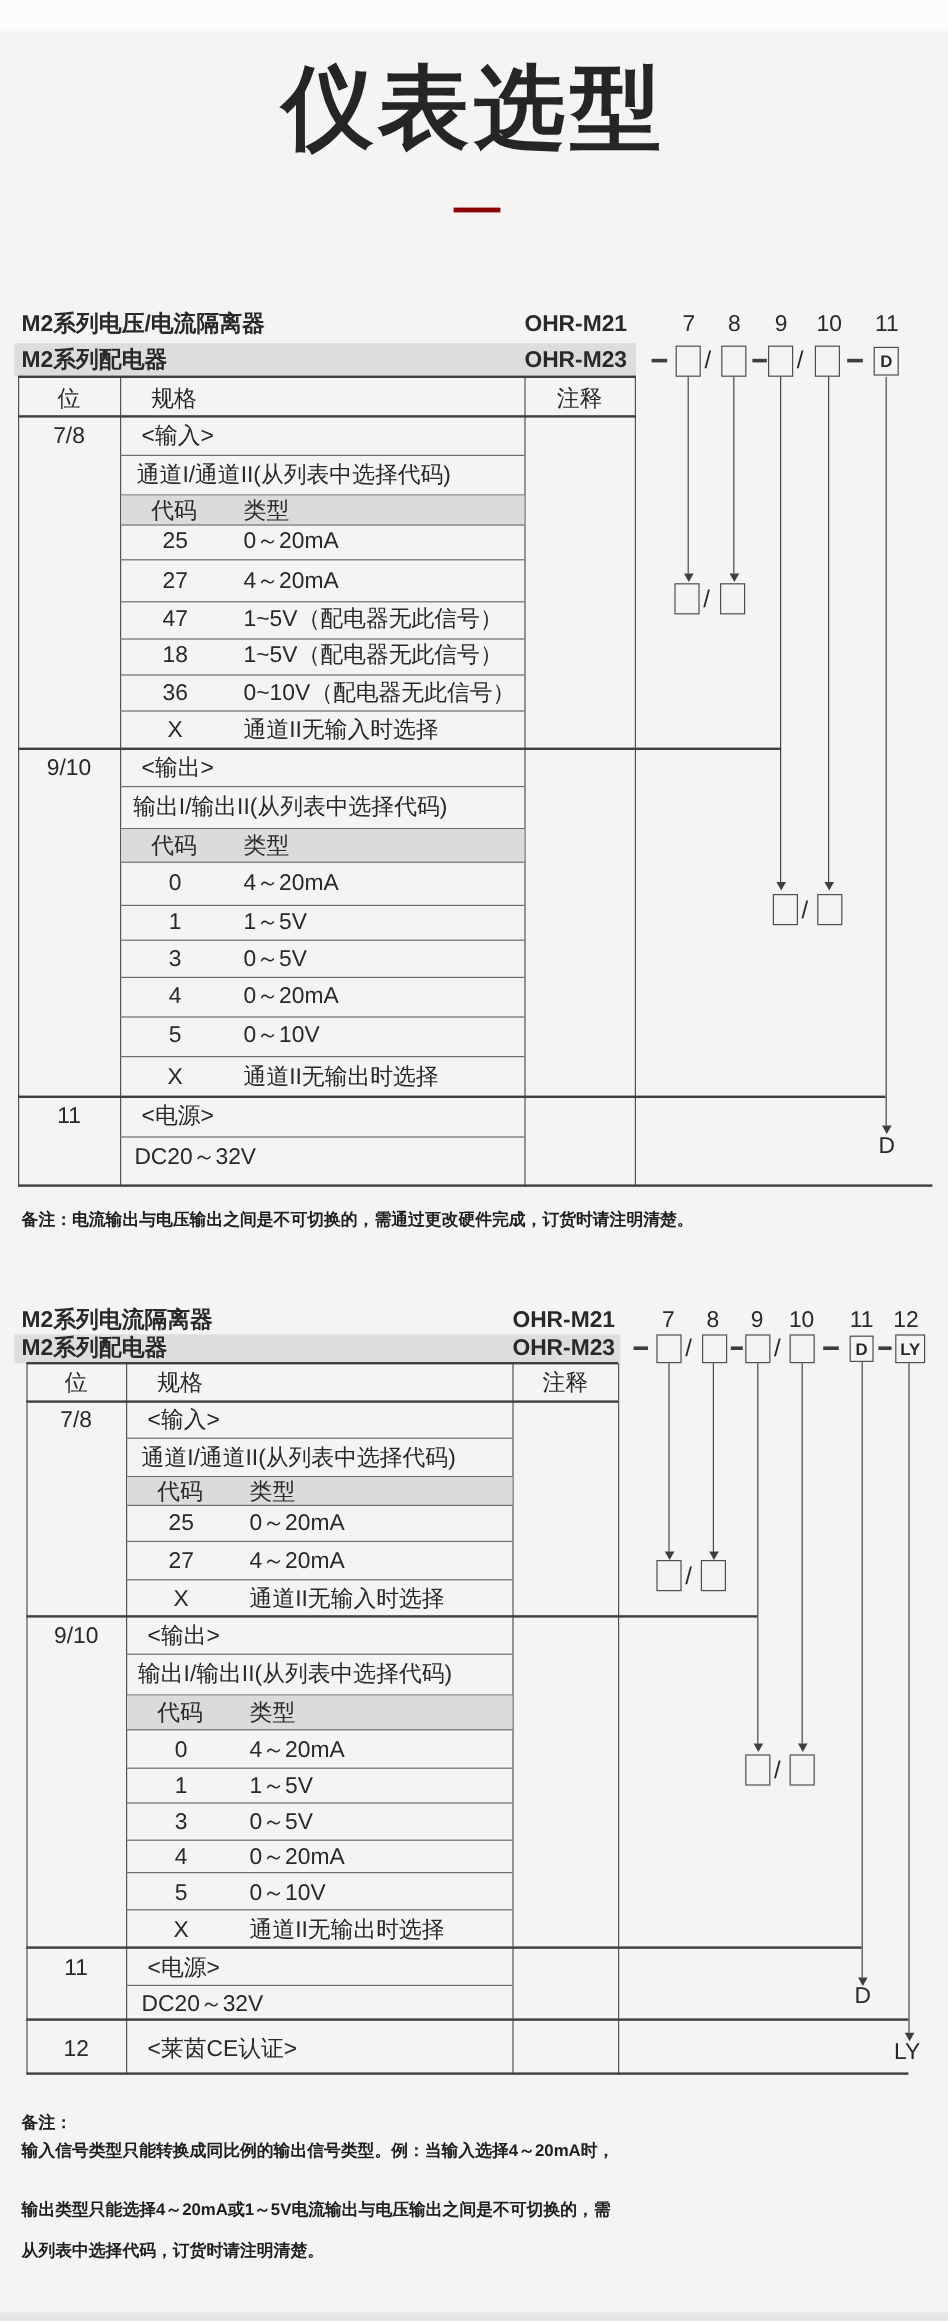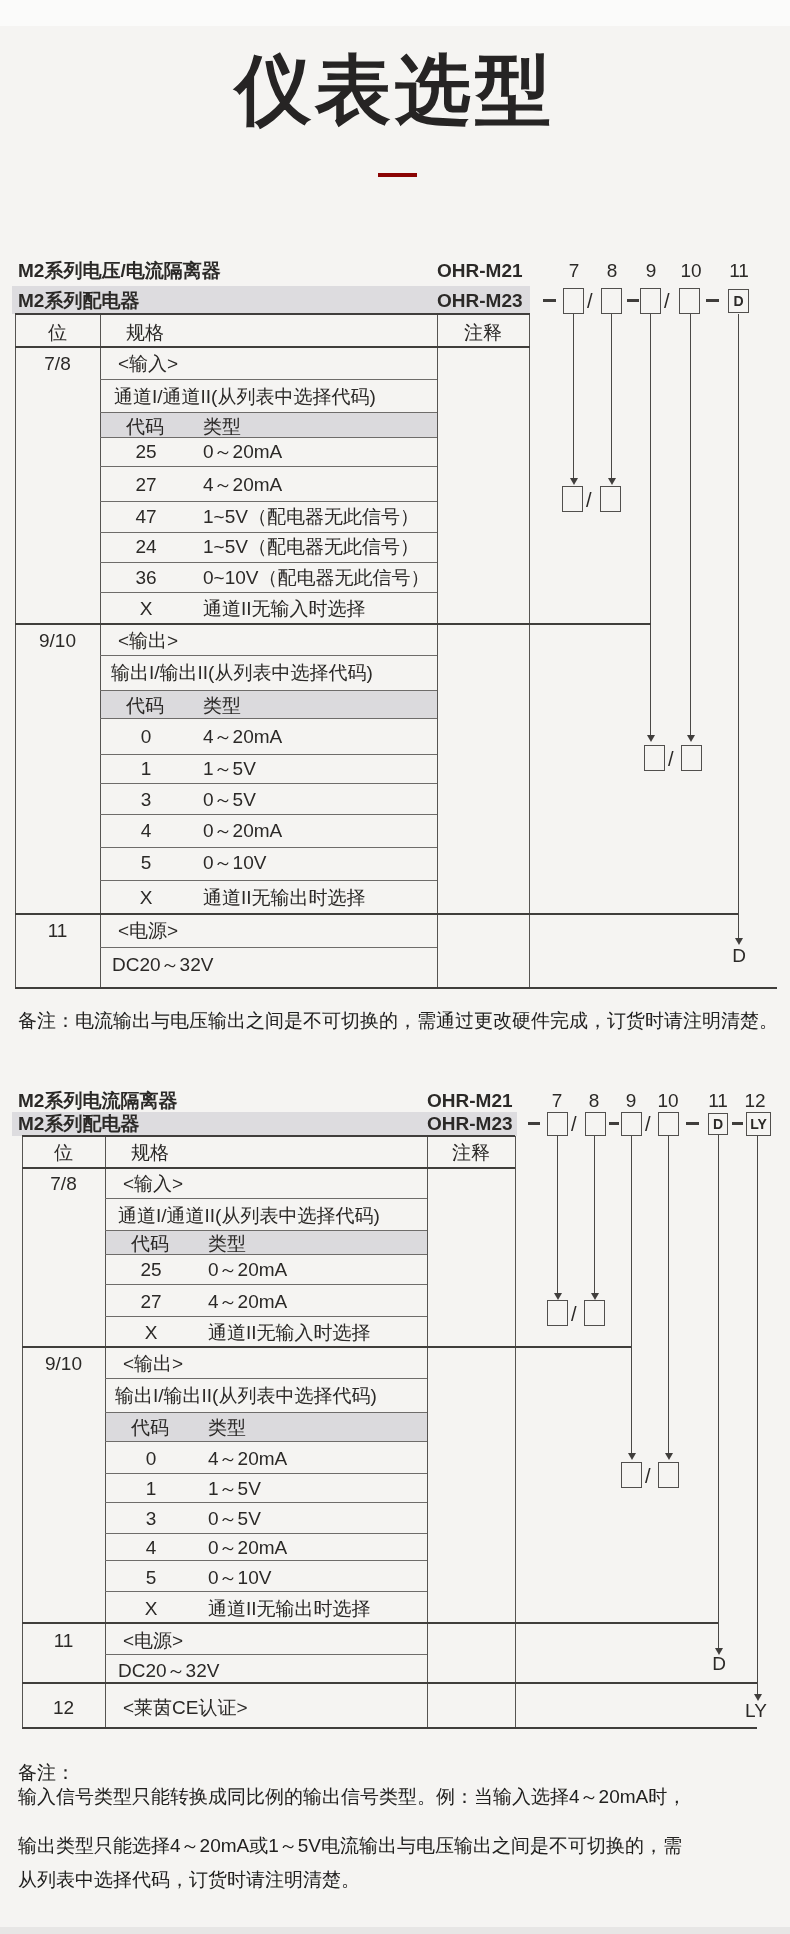--- a/index.html
+++ b/index.html
@@ -25,21 +25,21 @@
          border-top:7px solid #403e3c}
   .dash{position:absolute;height:3px;background:#403e3c}
   .slash{position:absolute;font-size:20px;color:#2b2927;line-height:26px}
   .band{position:absolute;background:#dddcdf}
   .band2{position:absolute;background:#dbdadd}
   .main-title{position:absolute;left:0;top:40px;width:790px;text-align:center;
               font-size:76px;font-weight:bold;letter-spacing:4px;color:#262424}
   .red-rule{position:absolute;left:378px;top:173px;width:39px;height:4px;background:#8b0404}
   .strip-top{position:absolute;left:0;top:0;width:790px;height:26px;background:#fbfbfa}
   .strip-bottom{position:absolute;left:0;top:1927px;width:790px;height:7px;background:#e7e6e5}
-  .note{position:absolute;font-size:19px;font-weight:normal;color:#21201f;white-space:nowrap}
+  .note{position:absolute;font-size:14px;font-weight:bold;color:#21201f;white-space:nowrap}
 </style>
 </head>
 <body>
 
 <div class="strip-top"></div>
 <div class="strip-bottom"></div>
 
 <div class="main-title">仪表选型</div>
 <div class="red-rule"></div>
 
@@ -124,21 +124,21 @@
 <div class="t" style="left:114px;top:385px">通道I/通道II(从列表中选择代码)</div>
 <div class="t" style="left:126px;top:415px">代码</div>
 <div class="t" style="left:203px;top:415px">类型</div>
 
 <div class="t c" style="left:125px;top:440px;width:42px">25</div>
 <div class="t" style="left:203px;top:440px">0～20mA</div>
 <div class="t c" style="left:125px;top:473px;width:42px">27</div>
 <div class="t" style="left:203px;top:473px">4～20mA</div>
 <div class="t c" style="left:125px;top:505px;width:42px">47</div>
 <div class="t" style="left:203px;top:505px">1~5V（配电器无此信号）</div>
-<div class="t c" style="left:125px;top:535px;width:42px">24</div>
+<div class="t c" style="left:125px;top:535px;width:42px">18</div>
 <div class="t" style="left:203px;top:535px">1~5V（配电器无此信号）</div>
 <div class="t c" style="left:125px;top:566px;width:42px">36</div>
 <div class="t" style="left:203px;top:566px">0~10V（配电器无此信号）</div>
 <div class="t c" style="left:125px;top:597px;width:42px">X</div>
 <div class="t" style="left:203px;top:597px">通道II无输入时选择</div>
 
 <div class="t c" style="left:15px;top:629px;width:85px">9/10</div>
 <div class="t" style="left:118px;top:629px">&lt;输出&gt;</div>
 <div class="t" style="left:111px;top:661px">输出I/输出II(从列表中选择代码)</div>
 <div class="t" style="left:126px;top:694px">代码</div>

